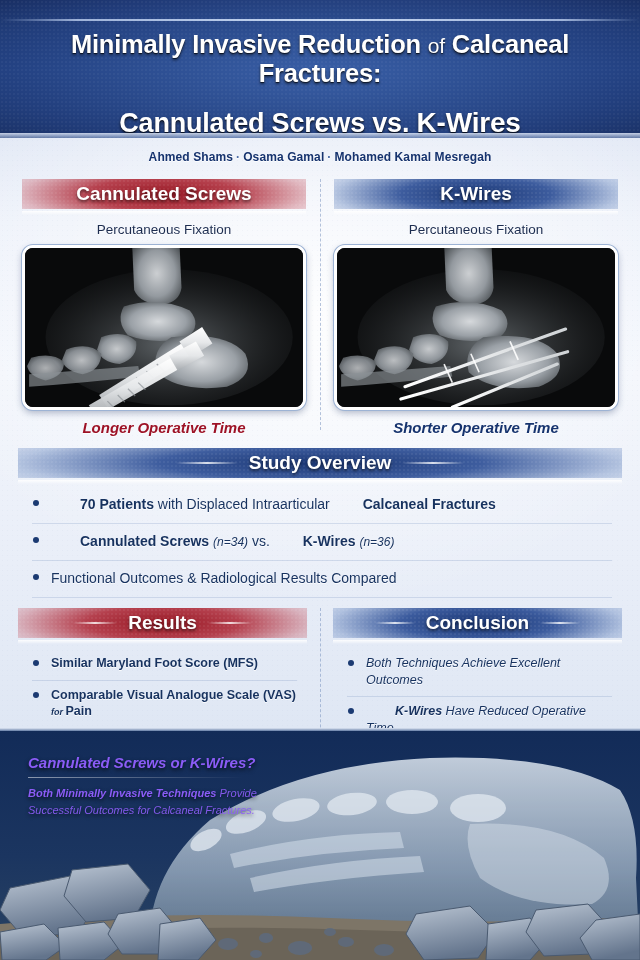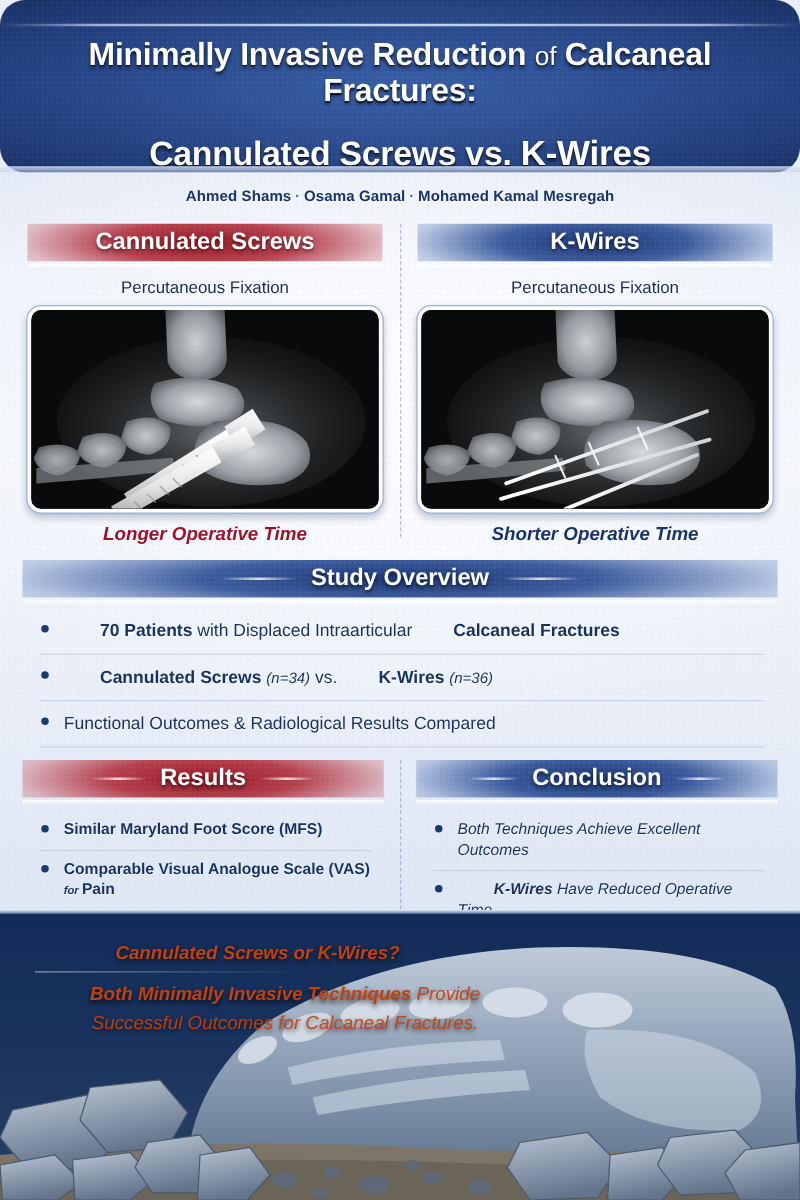--- a/index.html
+++ b/index.html
@@ -12,21 +12,20 @@
   }
 
   
   .title-banner{
     position:relative;height:138px;
     background:
       radial-gradient(ellipse 115% 150% at 50% 52%, rgba(58,96,168,.95) 0%, rgba(38,68,136,.75) 42%, rgba(16,32,74,.2) 78%, rgba(10,22,56,0) 100%),
       linear-gradient(180deg,#0d1b42 0%,#17305f 22%,#1d3c74 50%,#162e5c 78%,#0d1c40 100%);
     padding:14px 22px 10px;
     text-align:center;
-    border-radius:20px;
   }
   .title-banner:before{
     content:"";position:absolute;left:0;right:0;top:19px;height:2px;
     background:linear-gradient(90deg,rgba(190,210,245,0) 0%,rgba(200,218,248,.75) 12%,rgba(215,230,252,.9) 50%,rgba(200,218,248,.75) 88%,rgba(190,210,245,0) 100%);
   }
   .title-banner .noise{
     position:absolute;inset:0;opacity:.35;pointer-events:none;
     background-image:radial-gradient(rgba(255,255,255,.11) .8px,transparent .9px);
     background-size:4px 4px;
   }
@@ -159,27 +158,26 @@
   .footer{
     position:relative;height:232px;overflow:hidden;
     background:linear-gradient(180deg,#17305f 0%,#15friends 0%,#16305e 6%,#16335f 30%,#1d3a60 60%,#243f60 100%);
   }
   .footer .rule-top{
     position:absolute;left:0;right:0;top:0;height:3px;z-index:6;
     background:linear-gradient(180deg,rgba(235,242,253,.95),rgba(150,175,215,.6));
   }
   .f-bg{position:absolute;inset:0;}
   .f-text{
-    position:absolute;left:28px;top:26px;z-index:5;color:#c2410c;
+    position:absolute;left:28px;top:26px;z-index:5;color:#8b5cf6;
     text-shadow:0 2px 4px rgba(0,0,0,.75);
-    text-align:center;
   }
   .f-q{font-style:italic;font-weight:bold;font-size:15px;}
   .f-hr{height:1px;width:215px;margin:6px 0 7px;background:linear-gradient(90deg,rgba(255,255,255,.5),rgba(255,255,255,0));}
-  .f-a{font-size:15px;line-height:1.5;font-style:italic;margin-left:44px;}
+  .f-a{font-size:11px;line-height:1.5;font-style:italic;}
   .f-a b{font-weight:bold;}
   .f-a .rg{font-style:italic;font-weight:normal;opacity:.93;}
 </style>
 </head>
 <body>
 
 <div id="poster">
 
   <div class="title-banner">
     <div class="noise"></div>

